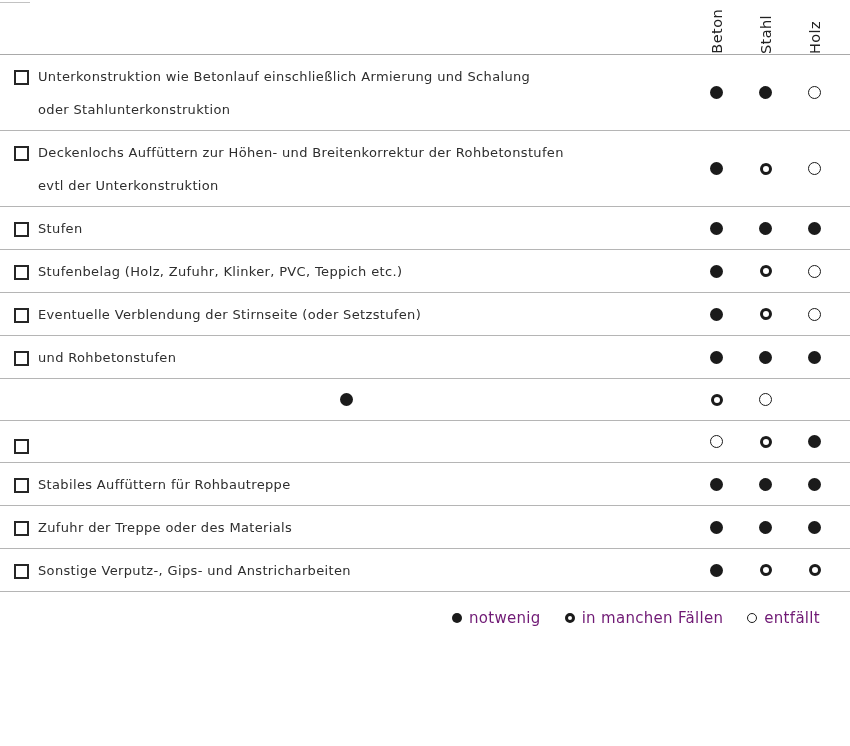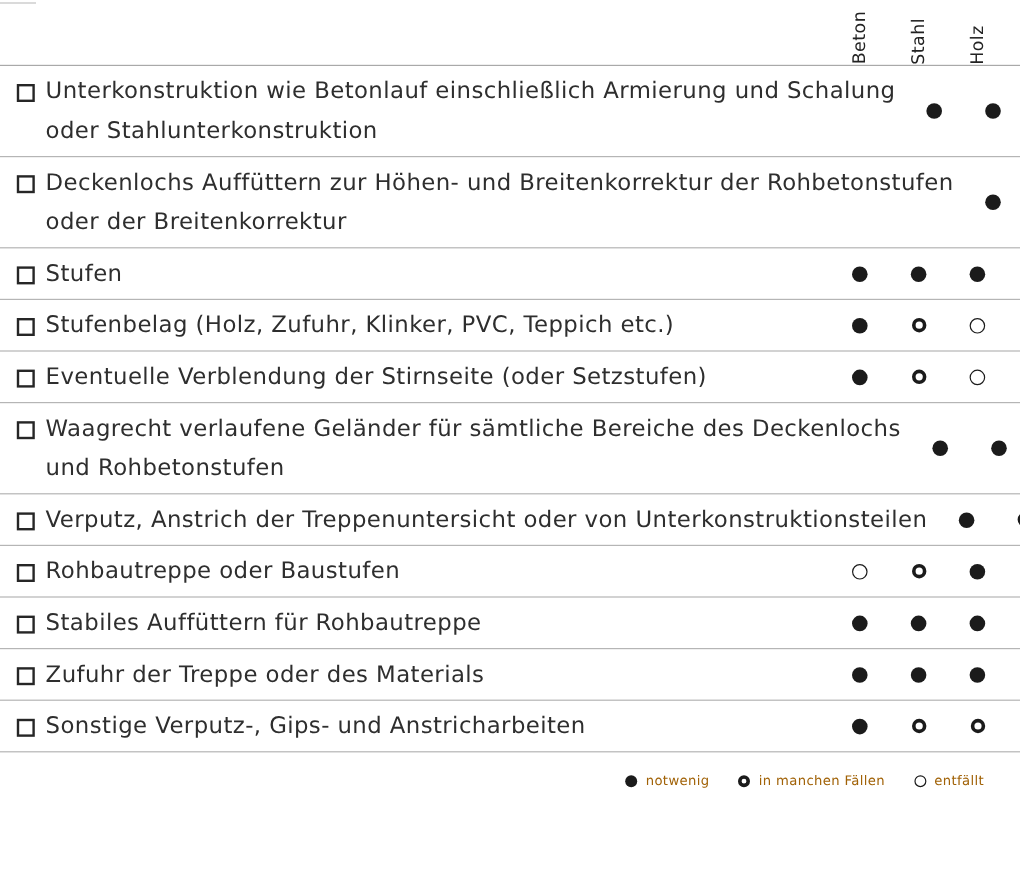--- a/index.html
+++ b/index.html
@@ -17,39 +17,39 @@
   .hcell { display:flex; justify-content:center; align-items:flex-end; }
   .vlabel { writing-mode:vertical-rl; transform:rotate(180deg);
             font-size:14.5px; letter-spacing:0.4px; padding-bottom:4px; color:#222; }
 
   
   .row { min-height:41px; border-bottom:1px solid #b5b5b5; align-items:center; }
   .cell.text { display:flex; align-items:flex-start; padding:4.5px 8px 4.5px 14px; }
   .checkbox { flex:0 0 auto; width:11px; height:11px; border:2px solid #262626;
               margin:10px 9px 0 0; background:#fff; cursor:pointer; }
   .lines { display:block; }
-  .line { display:block; font-size:19px; letter-spacing:0.35px; line-height:33px;
+  .line { display:block; font-size:13px; letter-spacing:0.35px; line-height:33px;
           white-space:nowrap; }
   .mark-cell { display:flex; justify-content:center; align-items:center; }
 
   .mark { display:inline-block; border-radius:50%; box-sizing:border-box; }
   .row .mark { width:13px; height:13px; }
   .m-notwenig  { background:#1b1b1b; }
   .m-manchmal  { background:#fff; border:3.5px solid #1b1b1b; }
   .row .m-manchmal { width:12px; height:12px; }
   .m-entfaellt { background:#fff; border:1.8px solid #1b1b1b; }
 
   
   .legend { display:flex; justify-content:flex-end; align-items:center;
             gap:24px; padding:17px 30px 0 0; }
   .legend-item { display:flex; align-items:center; gap:7px; }
   .legend .mark { width:10px; height:10px; }
   .legend .m-manchmal { border-width:3px; }
   .legend .m-entfaellt { border-width:1.7px; }
-  .legend-label { font-size:11px; letter-spacing:0.3px; color:#a16207; }
+  .legend-label { font-size:15px; letter-spacing:0.3px; color:#701a75; }
 </style>
 </head>
 <body>
 
 <div class="page">
   <div class="top-dash"></div>
 
   <div class="grid header">
     <div class="hcell"></div>
     <div class="hcell">
@@ -81,21 +81,21 @@
     <div class="cell mark-cell">
       <span class="mark m-entfaellt"></span>
     </div>
   </div>
 
   <div class="grid row">
     <div class="cell text">
       <span class="checkbox"></span>
       <span class="lines">
             <span class="line">Deckenlochs Auffüttern zur Höhen- und Breitenkorrektur der Rohbetonstufen</span>
-            <span class="line">oder der Breitenkorrektur</span>
+            <span class="line">evtl der Unterkonstruktion</span>
           </span>
     </div>
     <div class="cell mark-cell">
       <span class="mark m-notwenig"></span>
     </div>
     <div class="cell mark-cell">
       <span class="mark m-manchmal"></span>
     </div>
     <div class="cell mark-cell">
       <span class="mark m-entfaellt"></span>
@@ -154,59 +154,49 @@
     <div class="cell mark-cell">
       <span class="mark m-entfaellt"></span>
     </div>
   </div>
 
 
   <div class="grid row">
     <div class="cell text">
       <span class="checkbox"></span>
       <span class="lines">
-            <span class="line">Waagrecht verlaufene Geländer für sämtliche Bereiche des Deckenlochs</span>
             <span class="line">und Rohbetonstufen</span>
           </span>
     </div>
     <div class="cell mark-cell">
       <span class="mark m-notwenig"></span>
     </div>
     <div class="cell mark-cell">
       <span class="mark m-notwenig"></span>
     </div>
     <div class="cell mark-cell">
       <span class="mark m-notwenig"></span>
     </div>
   </div>
 
   <div class="grid row">
-    <div class="cell text">
-      <span class="checkbox"></span>
-      <span class="lines">
-            <span class="line">Verputz, Anstrich der Treppenuntersicht oder von Unterkonstruktionsteilen</span>
-          </span>
-    </div>
-    <div class="cell mark-cell">
-      <span class="mark m-notwenig"></span>
-    </div>
-    <div class="cell mark-cell">
-      <span class="mark m-manchmal"></span>
-    </div>
-    <div class="cell mark-cell">
-      <span class="mark m-entfaellt"></span>
-    </div>
-  </div>
-
-  <div class="grid row">
-    <div class="cell text">
-      <span class="checkbox"></span>
-      <span class="lines">
-            <span class="line">Rohbautreppe oder Baustufen</span>
-          </span>
+    <div class="cell mark-cell">
+      <span class="mark m-notwenig"></span>
+    </div>
+    <div class="cell mark-cell">
+      <span class="mark m-manchmal"></span>
+    </div>
+    <div class="cell mark-cell">
+      <span class="mark m-entfaellt"></span>
+    </div>
+  </div>
+
+  <div class="grid row">
+    <div class="cell text">
+      <span class="checkbox"></span>
     </div>
     <div class="cell mark-cell">
       <span class="mark m-entfaellt"></span>
     </div>
     <div class="cell mark-cell">
       <span class="mark m-manchmal"></span>
     </div>
     <div class="cell mark-cell">
       <span class="mark m-notwenig"></span>
     </div>

